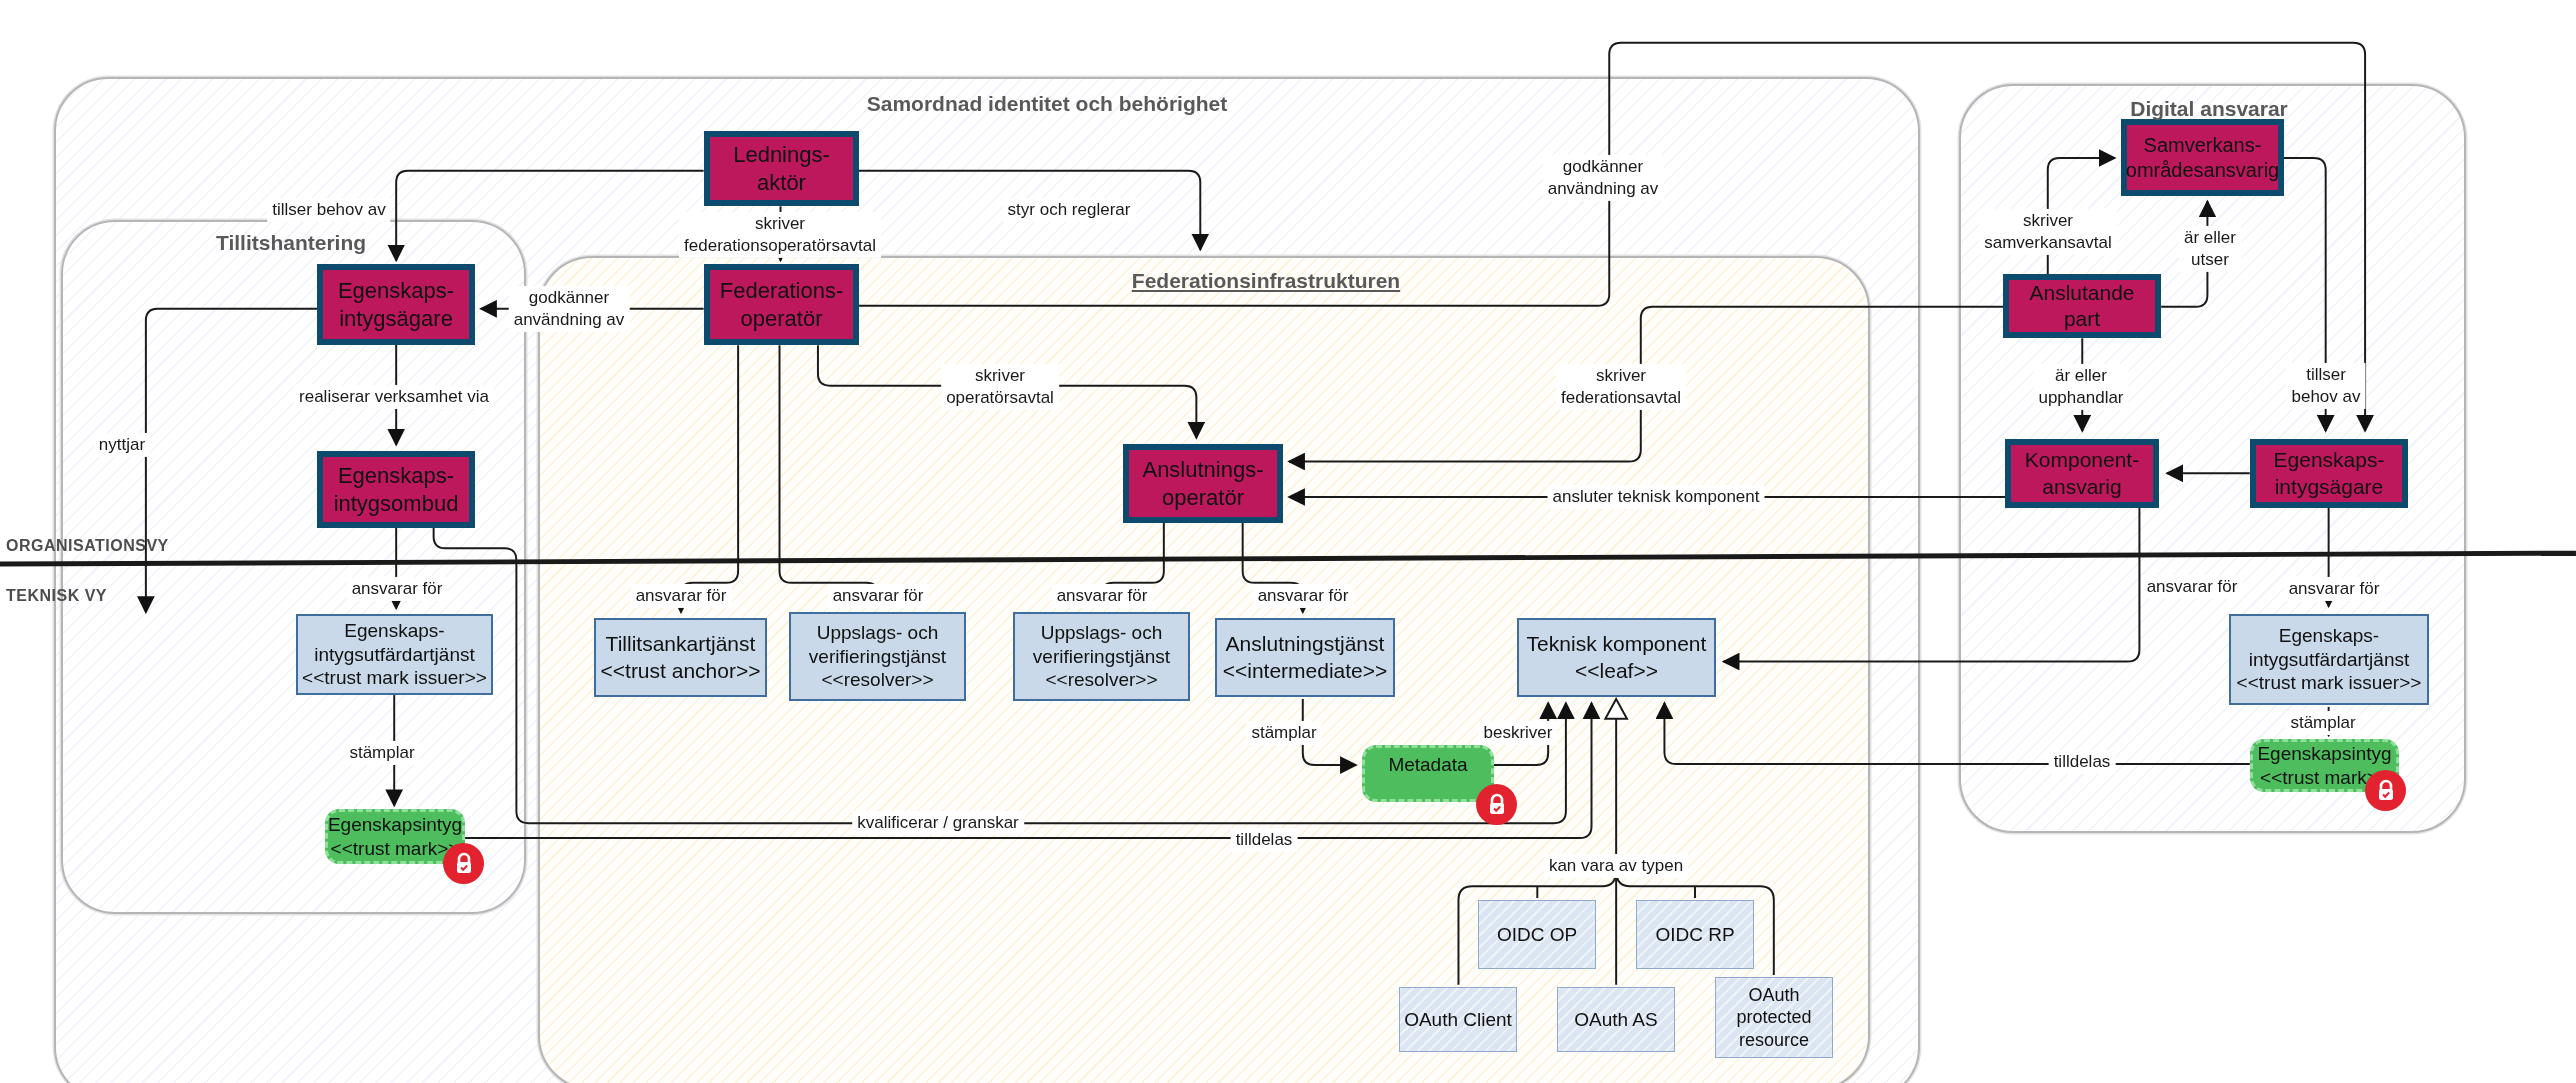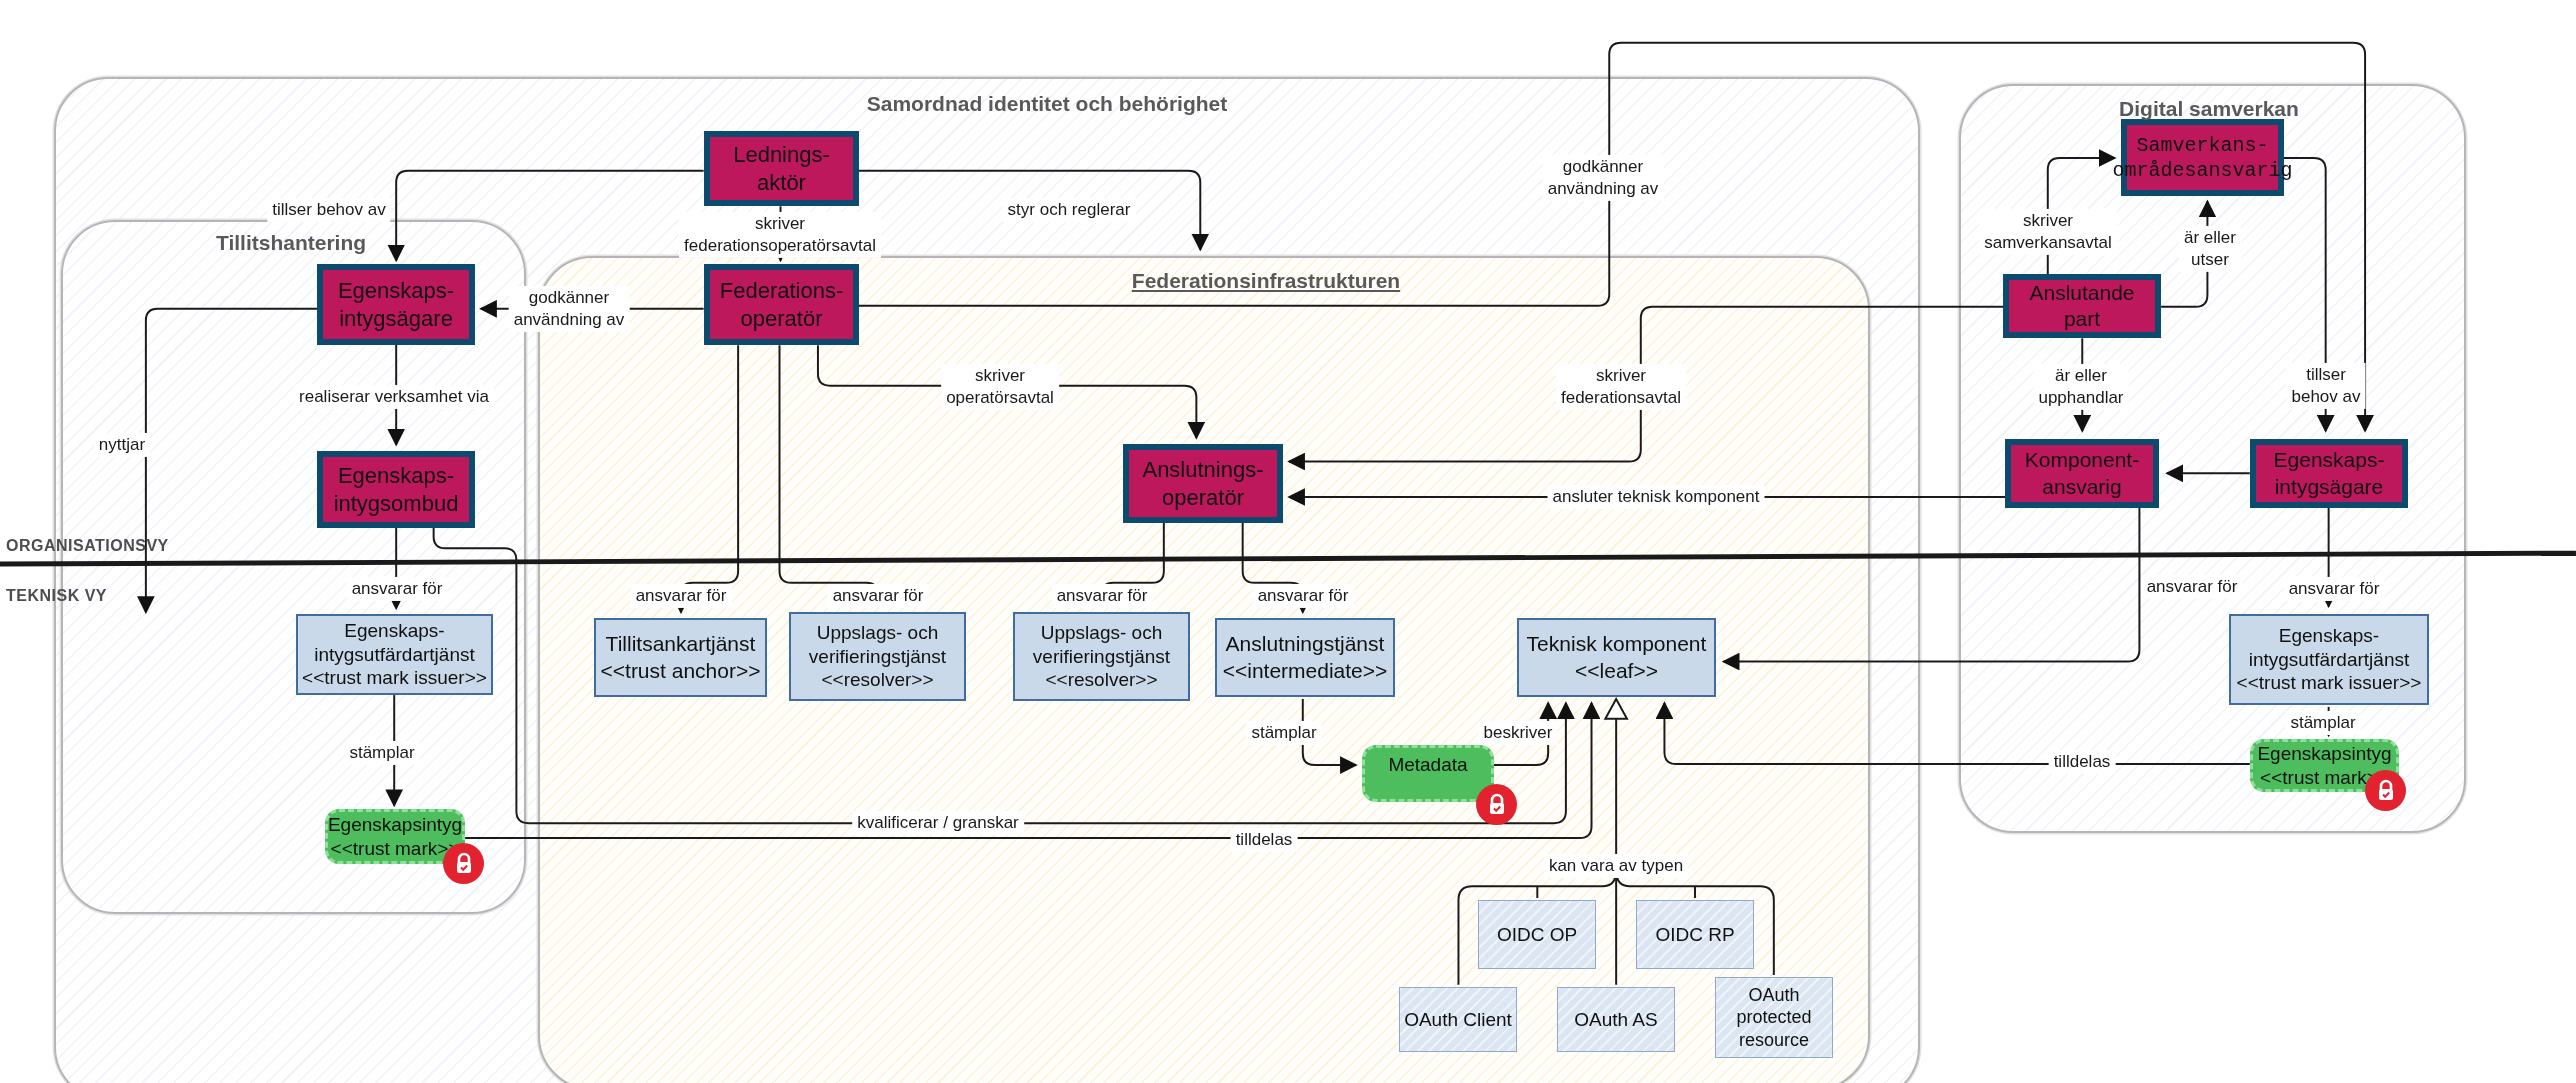--- a/index.html
+++ b/index.html
@@ -35,21 +35,21 @@
   <div class="container hatch-blue" style="left:54px;top:54px;width:1862px;height:1020px;"></div>
   <div class="ctitle" style="left:1047px;top:69px;">Samordnad identitet och behörighet</div>
 
   <div class="container hatch-pink" style="left:61px;top:197px;width:461px;height:690px;"></div>
   <div class="ctitle" style="left:291px;top:208px;">Tillitshantering</div>
 
   <div class="container hatch-yellow" style="left:538px;top:233px;width:1328px;height:830px;"></div>
   <div class="ctitle" style="left:1266px;top:246px;text-decoration:underline;">Federationsinfrastrukturen</div>
 
   <div class="container hatch-blue" style="left:1959px;top:61px;width:503px;height:745px;"></div>
-  <div class="ctitle" style="left:2209px;top:74px;">Digital samverkan</div>
+  <div class="ctitle" style="left:2209px;top:74px;">Digital ansvarar</div>
 
   <div class="vlabel" style="left:6px;top:514px;">ORGANISATIONSVY</div>
   <div class="vlabel" style="left:6px;top:564px;">TEKNISK VY</div>
 
   <svg id="wires" width="2576" height="1083" viewBox="0 0 2614 1099">
     <defs>
       <marker id="arr" viewBox="0 0 10 10" refX="9" refY="5" markerWidth="9" markerHeight="9" orient="auto">
         <path d="M0,0 L10,5 L0,10 z" fill="#111"></path>
       </marker>
     </defs>
@@ -127,21 +127,21 @@
   <div class="node ybox" style="left:704px;top:108px;width:155px;height:75px;">Lednings-
 aktör</div>
   <div class="node ybox" style="left:704px;top:241px;width:155px;height:81px;">Federations-
 operatör</div>
   <div class="node ybox" style="left:317px;top:241px;width:158px;height:81px;">Egenskaps-
 intygsägare</div>
   <div class="node ybox" style="left:317px;top:428px;width:158px;height:77px;">Egenskaps-
 intygsombud</div>
   <div class="node ybox" style="left:1123px;top:421px;width:160px;height:79px;">Anslutnings-
 operatör</div>
-  <div class="node ybox" style="left:2121px;top:96px;width:163px;height:77px;font-size:20px;font-family:Liberation Mono, monospace;">Samverkans-
+  <div class="node ybox" style="left:2121px;top:96px;width:163px;height:77px;font-size:20px;">Samverkans-
 områdesansvarig</div>
   <div class="node ybox" style="left:2003px;top:251px;width:158px;height:64px;font-size:21px;">Anslutande part</div>
   <div class="node ybox" style="left:2005px;top:416px;width:154px;height:69px;font-size:21px;">Komponent-
 ansvarig</div>
   <div class="node ybox" style="left:2250px;top:416px;width:158px;height:69px;font-size:21px;">Egenskaps-
 intygsägare</div>
 
   <div class="node bbox b3" style="left:296px;top:591px;width:197px;height:81px;">Egenskaps-
 intygsutfärdartjänst
 &lt;&lt;trust mark issuer&gt;&gt;</div>

